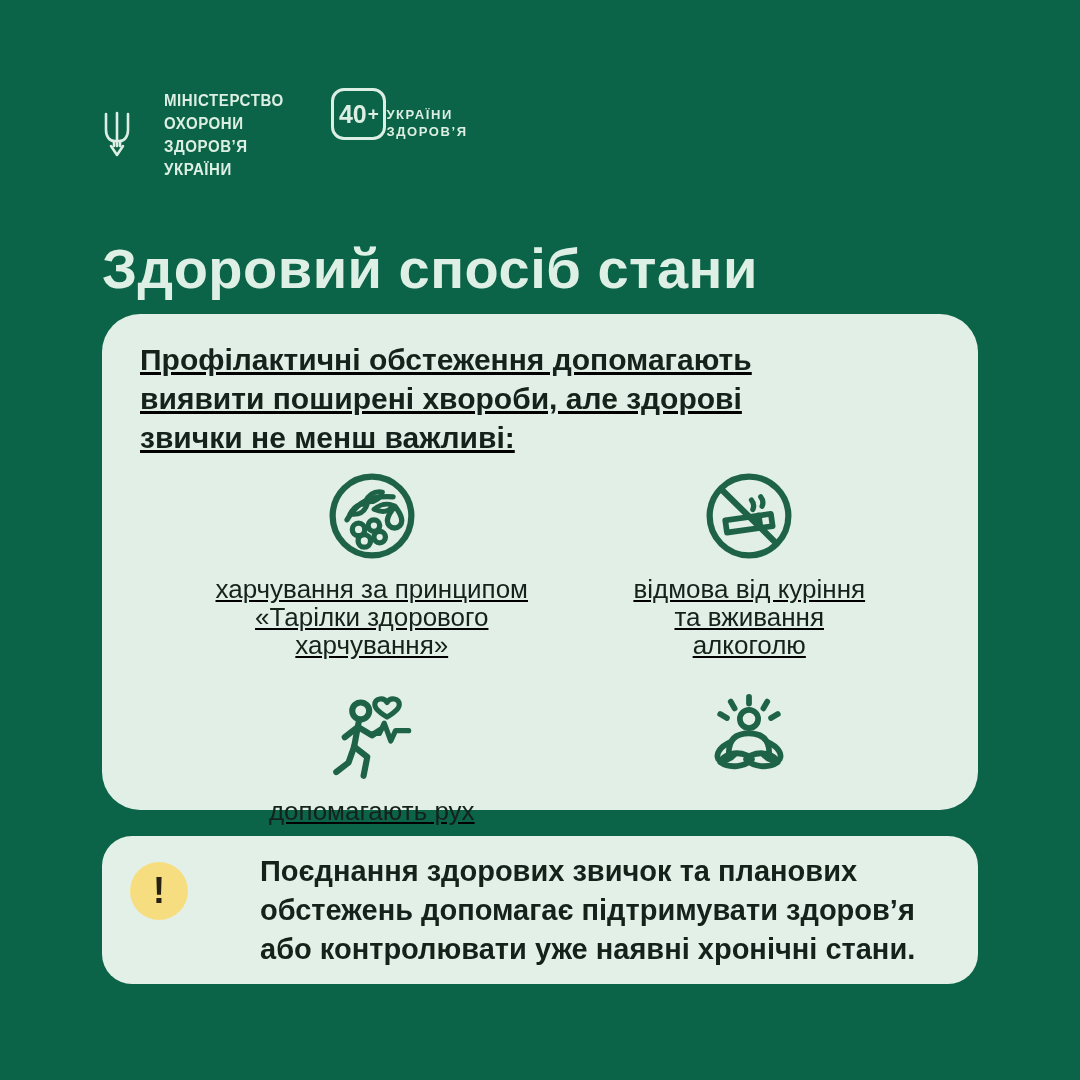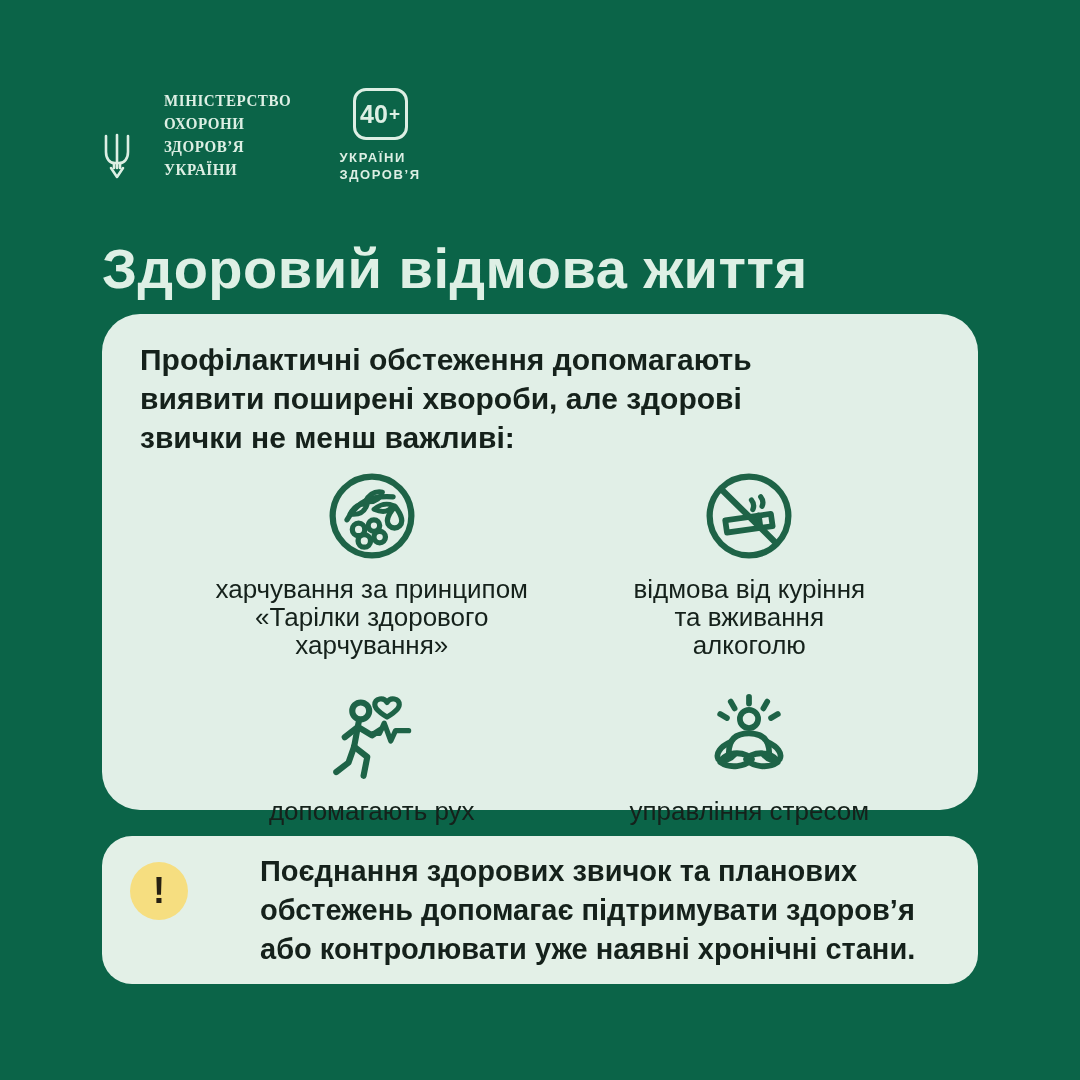--- a/index.html
+++ b/index.html
@@ -5,48 +5,49 @@
   html,body{margin:0;padding:0;}
   body{
     width:1080px;height:1080px;overflow:hidden;
     font-family:"Liberation Sans","DejaVu Sans",sans-serif;
     background:#0B6448;
   }
   .canvas{position:relative;width:1080px;height:1080px;background:#0B6448;}
 
   
   .header{position:absolute;top:88px;left:100px;display:flex;align-items:flex-start;gap:40px;}
-  .moz{display:flex;align-items:flex-end;gap:14px;color:#DDEFE4;font-family:Liberation Serif, serif;}
+  .moz{display:flex;align-items:center;gap:14px;color:#DDEFE4;}
   .trident{width:34px;display:flex;justify-content:center;}
   .moz-divider{width:2px;background:#DDEFE4;opacity:.9;}
   .moz-text{
     font-size:16px;line-height:23px;font-weight:700;letter-spacing:.6px;
     white-space:pre-line;color:#DDEFE4;padding-top:1px;
     transform:scaleX(.94);transform-origin:left top;
   }
-  .badge{display:flex;flex-direction:column;align-items:center;color:#DDEFE4;}
+  .badge{display:flex;flex-direction:row;align-items:flex-end;color:#DDEFE4;}
   .badge-box{
     width:49px;height:46px;border:3.5px solid #DDEFE4;border-radius:13px;
     display:flex;align-items:center;justify-content:center;
     font-weight:700;font-size:25px;letter-spacing:0;
   }
   .badge-box .plus{font-size:19px;vertical-align:6px;margin-left:1px;}
   .badge-caption{margin-top:9px;font-size:13px;font-weight:700;letter-spacing:1.6px;line-height:17px;}
 
   
   .page-title{
     position:absolute;top:236px;left:102px;
     color:#DEF0E5;font-size:56px;font-weight:700;letter-spacing:.5px;
   }
 
   
   .main-card{
     position:absolute;top:314px;left:102px;width:876px;height:496px;
     background:#E1EFE7;border-radius:38px;box-sizing:border-box;
     padding:26px 30px 0 36px;
+    text-decoration:underline;
   }
   .intro{
     color:#15211B;font-size:30px;font-weight:700;line-height:39px;
     white-space:pre-line;margin-left:2px;
   }
   .habits-grid{
     display:grid;grid-template-columns:1fr 1fr;
     padding:10px 10px 0 45px;row-gap:36px;
   }
   .habit{display:flex;flex-direction:column;align-items:center;text-align:center;}
@@ -101,21 +102,21 @@
         <span>40</span>
           <span class="plus">+</span>
       </div>
       <div class="badge-caption">
         <div>УКРАЇНИ</div>
         <div>ЗДОРОВ’Я</div>
       </div>
     </div>
   </div>
 
-  <div class="page-title">Здоровий відмова життя</div>
+  <div class="page-title">Здоровий спосіб стани</div>
 
   <div class="main-card">
     <div class="intro">Профілактичні обстеження допомагають
 виявити поширені хвороби, але здорові
 звички не менш важливі:</div>
 
     <div class="habits-grid">
 
       <div class="habit">
         <div class="icon">
@@ -180,21 +181,20 @@
             <line x1="20" y1="22" x2="27" y2="26"></line>
             <line x1="80" y1="22" x2="73" y2="26"></line>
             <circle cx="50" cy="27" r="9.5"></circle>
             <path d="M29 62 C29 48 37 42 50 42 C63 42 71 48 71 62"></path>
             <path d="M31 51 C20 56 15 63 18 69 C22 73 31 69 35 64"></path>
             <path d="M69 51 C80 56 85 63 82 69 C78 73 69 69 65 64"></path>
             <path d="M48 65 C36 60 24 64 20 72 C30 79 46 77 53 69"></path>
             <path d="M52 65 C64 60 76 64 80 72 C70 79 54 77 47 69"></path>
           </svg>
         </div>
-        <div class="habit-label">управління стресом</div>
       </div>
 
     </div>
   </div>
 
   <div class="note-card">
     <div class="excl">!</div>
     <div class="note-text">Поєднання здорових звичок та планових
 обстежень допомагає підтримувати здоров’я
 або контролювати уже наявні хронічні стани.</div>

